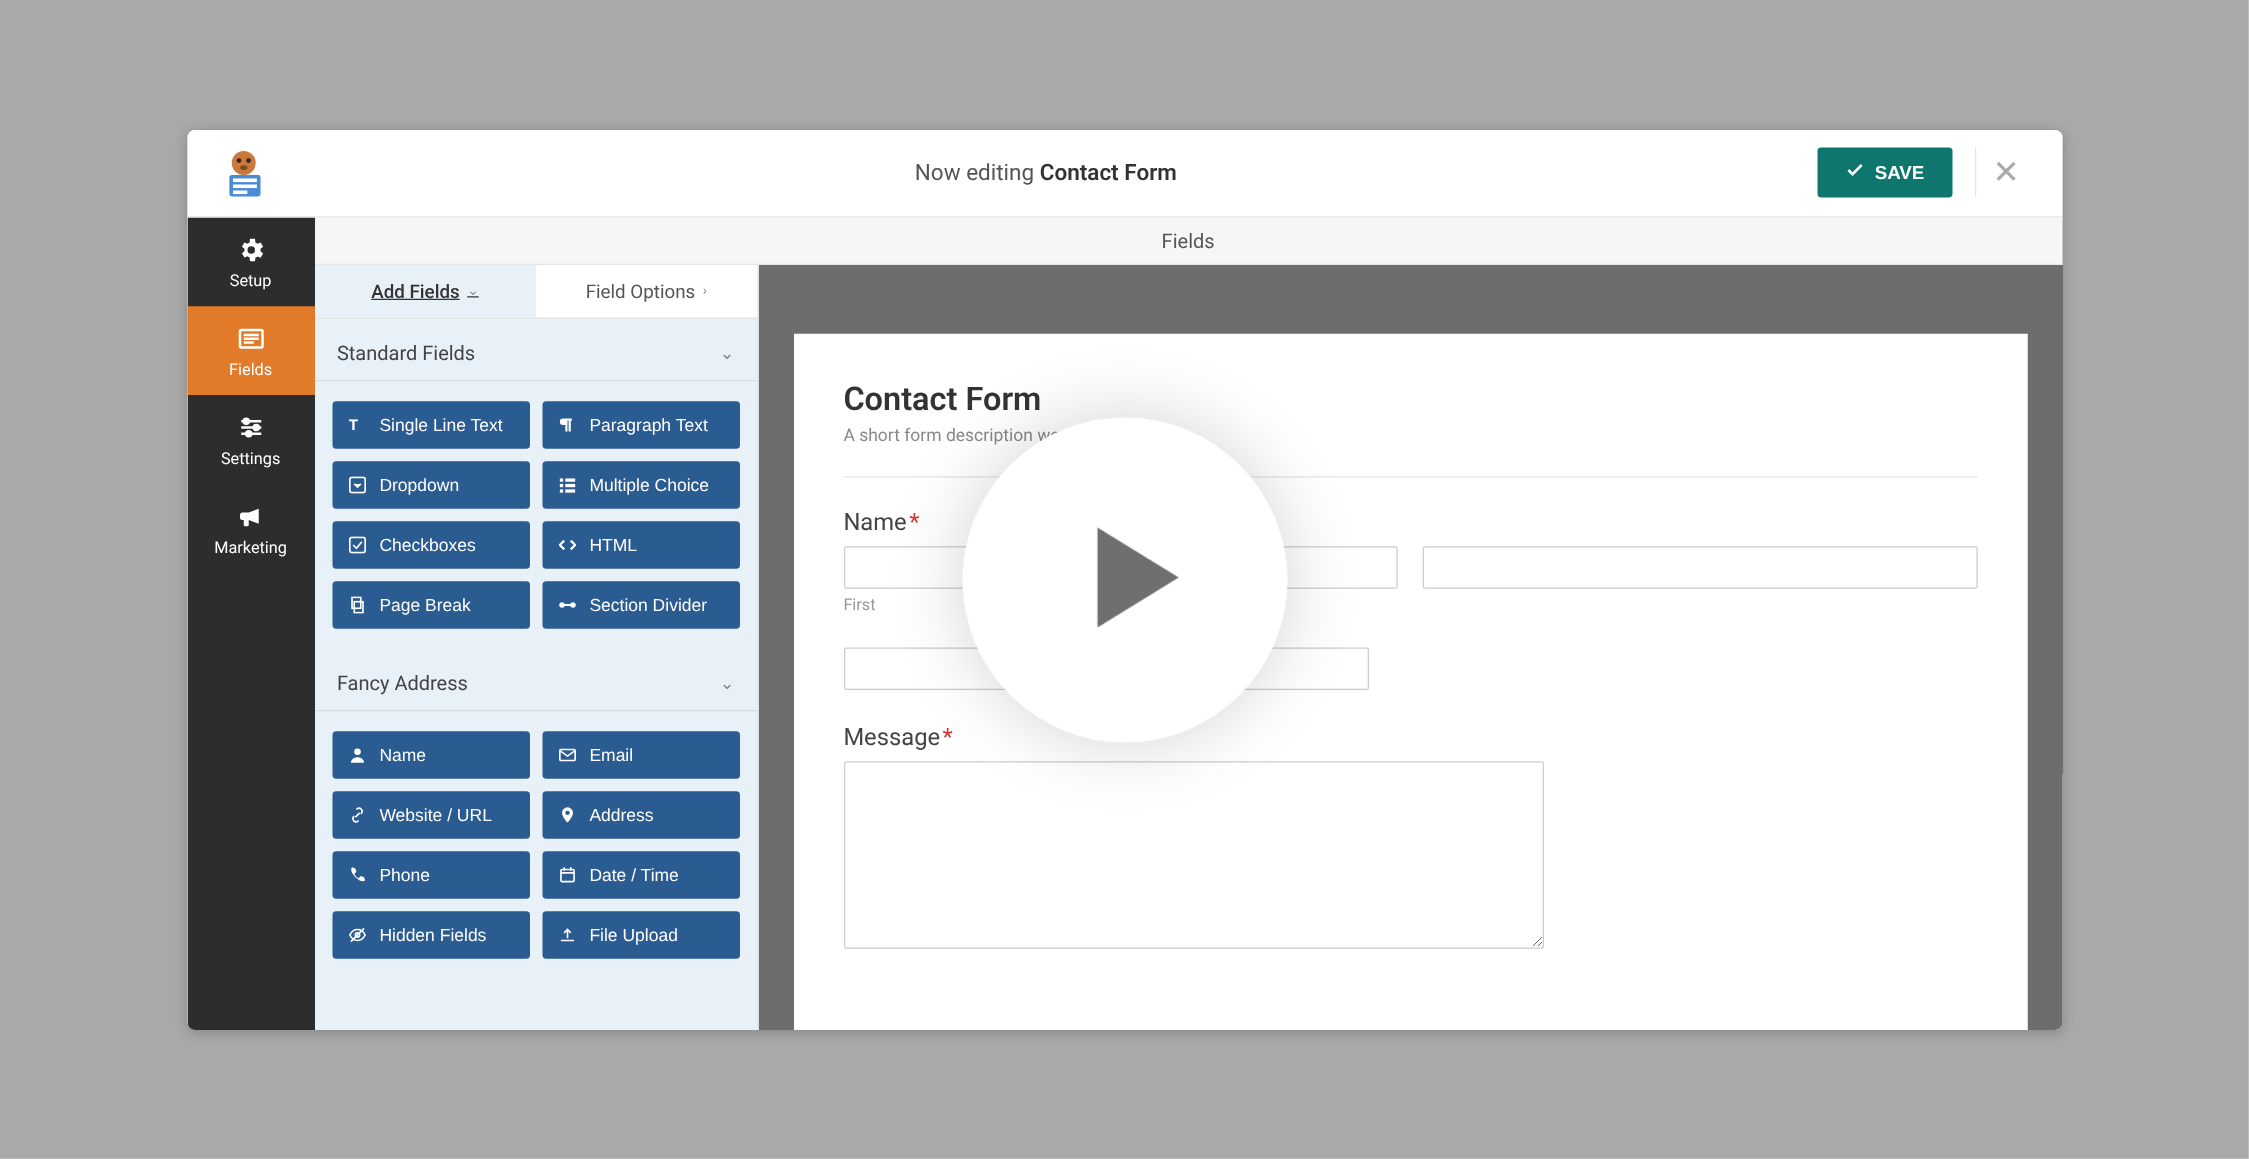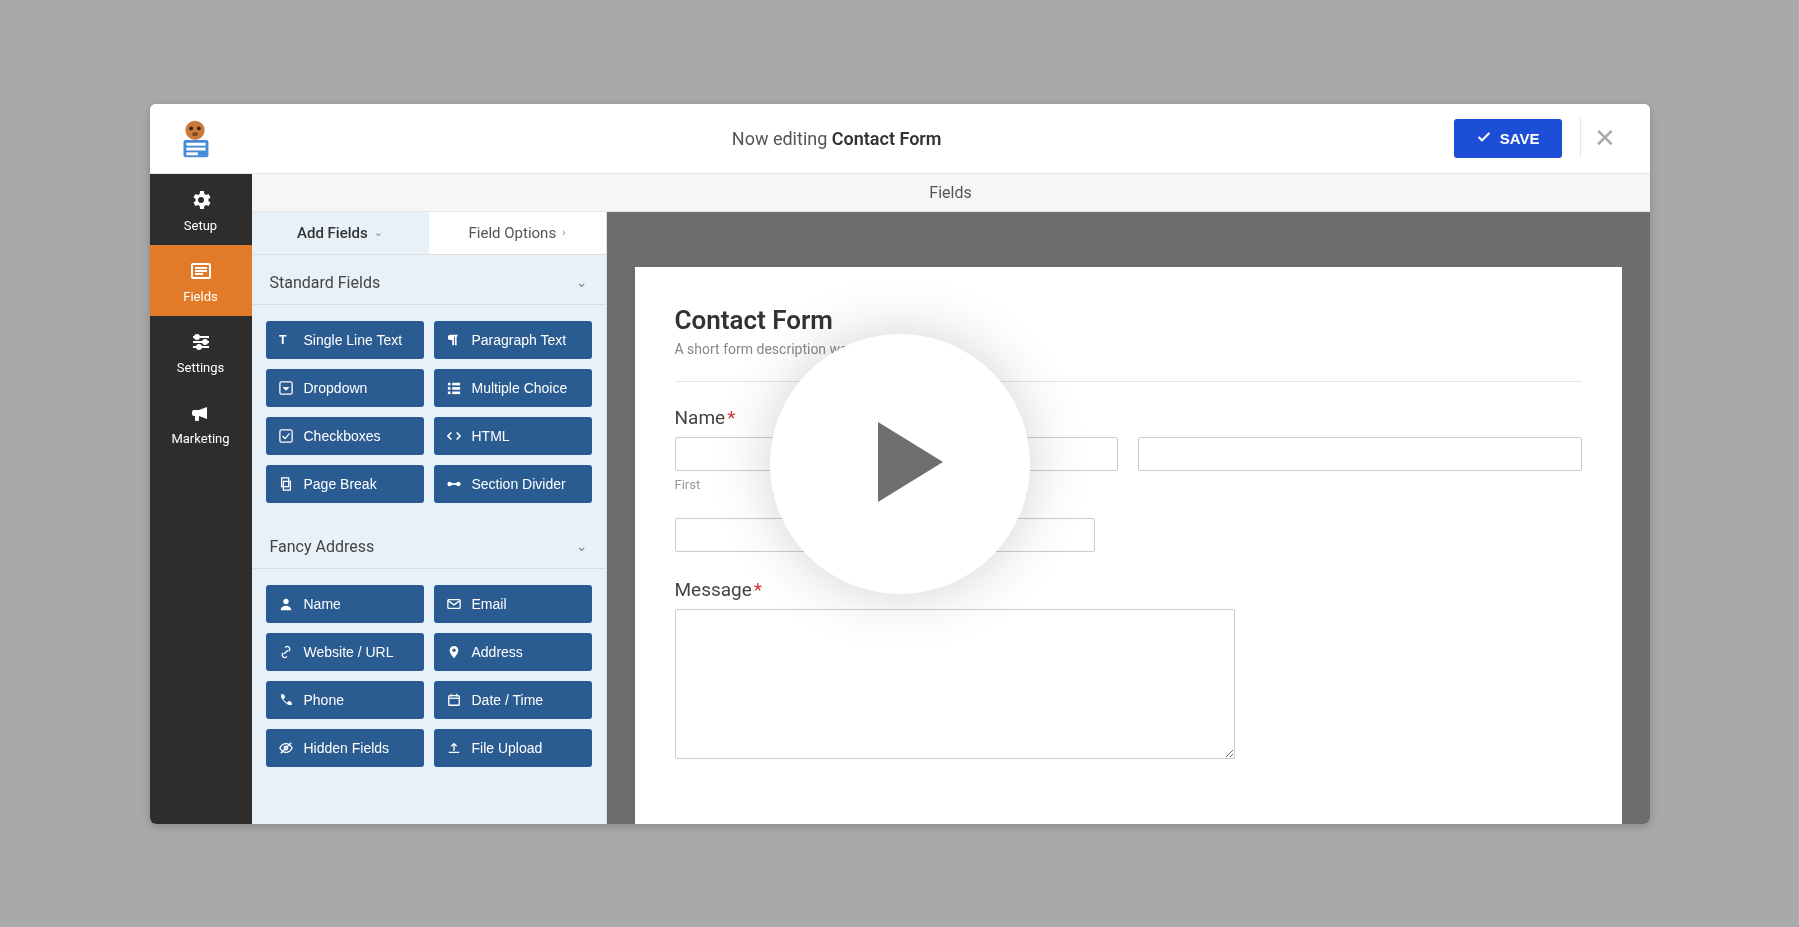--- a/index.html
+++ b/index.html
@@ -39,21 +39,21 @@
   justify-content: center;
 }
 .topbar-title {
   flex: 1;
   text-align: center;
   font-size: 18px;
   color: #555;
 }
 .topbar-title .bold { font-weight: 600; color: #333; }
 .save-btn {
-  background: #1d4ed8;
+  background: #0f766e;
   color: #fff;
   border: none;
   padding: 10px 22px;
   font-size: 15px;
   font-weight: 600;
   border-radius: 3px;
   cursor: pointer;
   display: flex;
   align-items: center;
   gap: 8px;
@@ -126,21 +126,21 @@
   text-align: center;
   padding: 12px 0;
   font-size: 15px;
   color: #555;
   cursor: pointer;
   display: flex;
   align-items: center;
   justify-content: center;
   gap: 6px;
 }
-.tab.active { background: #e8f0f8; font-weight: 500; color: #333; }
+.tab.active { background: #e8f0f8; font-weight: 500; color: #333; text-decoration: underline; }
 .tab-chev { font-size: 11px; color: #888; }
 .group-head {
   display: flex;
   align-items: center;
   justify-content: space-between;
   padding: 18px 18px 12px;
   font-size: 16px;
   color: #444;
   border-bottom: 1px solid #d5dee7;
   cursor: pointer;

